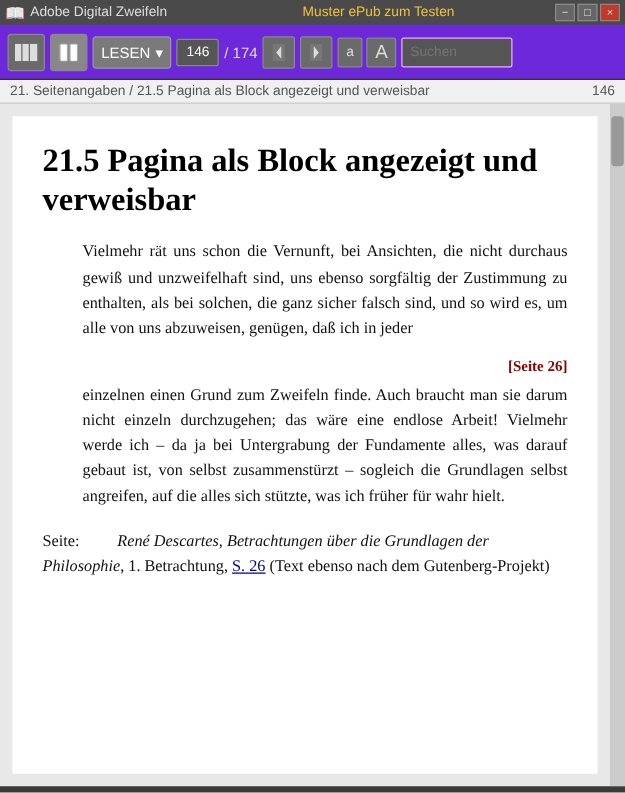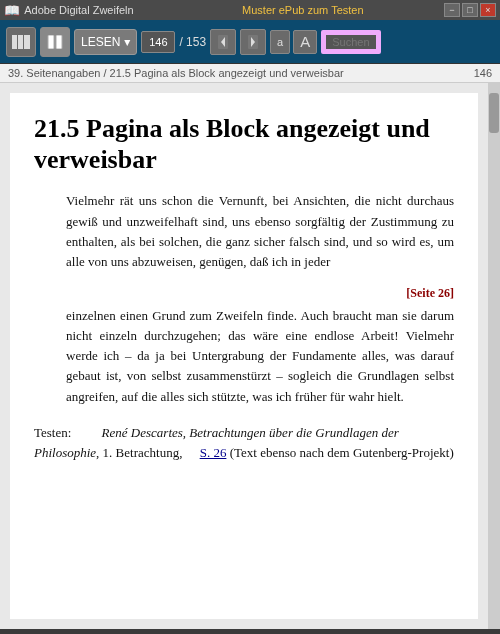--- a/index.html
+++ b/index.html
@@ -22,21 +22,21 @@
     .win-btn {
       width: 16px; height: 14px;
       background: #666;
       border: 1px solid #888;
       display: flex; align-items: center; justify-content: center;
       font-size: 9px; color: #ddd; cursor: pointer;
     }
 
     
     #toolbar {
-      background: #0c4a6e;
+      background: #6d28d9;
       height: 44px;
       display: flex;
       align-items: center;
       padding: 12px 6px;
       gap: 4px;
       border-bottom: 1px solid #333;
     }
     .toolbar-icon-btn {
       background: #6a6a6a;
       border: 1px solid #888;
@@ -75,24 +75,24 @@
       cursor: pointer; color: #ddd; font-size: 10px;
     }
     #font-btns { display: flex; gap: 3px; align-items: center; }
     .font-btn {
       background: #6a6a6a; border: 1px solid #888;
       border-radius: 2px; height: 24px; padding: 0 6px;
       color: #ddd; cursor: pointer; font-size: 11px;
       display: flex; align-items: center;
     }
     #search-box {
-      background: #555; border: 5px solid #f0abfc;
+      background: #555; border: 1px solid #f0abfc;
       border-radius: 2px; height: 24px;
       color: #ccc; padding: 0 6px; font-size: 11px;
-      width: 60px;
+      width: 89px;
     }
 
     
     #breadcrumb {
       background: #f0f0f0;
       border-bottom: 1px solid #ccc;
       padding: 3px 8px;
       font-size: 11px;
       display: flex;
       align-items: center;
@@ -153,21 +153,21 @@
       display: block;
       margin: 4px 0;
     }
     .source-text {
       font-size: 13px;
       color: #111;
       font-family: Georgia, serif;
       line-height: 1.55;
       margin-top: 16px;
     }
-    .source-text a { color: #00008b; text-decoration: underline; margin-left: 14px; }
+    .source-text a { color: #00008b; text-decoration: underline; }
     em { font-style: italic; margin-left: 27px; }
   </style>
 </head>
 <body>
 
 <div id="titlebar">
   <div id="titlebar-left">
     <span style="font-size:13px;">📖</span>
     <span>Adobe Digital Zweifeln</span>
   </div>
@@ -192,21 +192,21 @@
       <rect x="1" y="0" width="6" height="14" rx="1" fill="#fff" stroke="#aaa"></rect>
       <rect x="9" y="0" width="6" height="14" rx="1" fill="#fff" stroke="#aaa"></rect>
     </svg>
   </div>
   <div id="read-btn">
     <span>LESEN</span>
     <span>▾</span>
   </div>
   <div id="page-nav">
     <input id="page-input" type="text" value="146" style="">
-    <span>/ 153</span>
+    <span>/ 174</span>
   </div>
   <div class="nav-btn">
     <svg width="10" height="14" viewBox="0 0 10 14" fill="none">
       <rect x="0" y="0" width="10" height="14" rx="1" fill="#777"></rect>
       <polygon points="7,2 3,7 7,12" fill="#ddd"></polygon>
     </svg>
   </div>
   <div class="nav-btn">
     <svg width="10" height="14" viewBox="0 0 10 14" fill="none">
       <rect x="0" y="0" width="10" height="14" rx="1" fill="#777"></rect>
@@ -219,31 +219,31 @@
     </div>
     <div class="font-btn" style="font-size:15px;">
       <span>A</span>
     </div>
   </div>
   <input id="search-box" type="text" class="search-box" placeholder="Suchen" style="">
 </div>
 
 <div id="breadcrumb">
   <div>
-    <a href="#">39. Seitenangaben</a><span> / </span><span>21.5 Pagina als Block angezeigt und verweisbar</span>
+    <a href="#">21. Seitenangaben</a><span> / </span><span>21.5 Pagina als Block angezeigt und verweisbar</span>
   </div>
   <span id="page-num-right">146</span>
 </div>
 
 <div id="content-wrap">
   <div id="content">
     <h1 class="chapter-title">21.5 Pagina als Block angezeigt und verweisbar</h1>
     <p class="body-text">Vielmehr rät uns schon die Vernunft, bei Ansichten, die nicht durchaus gewiß und unzweifelhaft sind, uns ebenso sorgfältig der Zustimmung zu enthalten, als bei solchen, die ganz sicher falsch sind, und so wird es, um alle von uns abzuweisen, genügen, daß ich in jeder</p>
     <span class="page-link">[Seite 26]</span>
     <p class="body-text">einzelnen einen Grund zum Zweifeln finde. Auch braucht man sie darum nicht einzeln durchzugehen; das wäre eine endlose Arbeit! Vielmehr werde ich – da ja bei Untergrabung der Fundamente alles, was darauf gebaut ist, von selbst zusammenstürzt – sogleich die Grundlagen selbst angreifen, auf die alles sich stützte, was ich früher für wahr hielt.</p>
     <p class="source-text">
-      <span>Testen: </span><em>René Descartes, Betrachtungen über die Grundlagen der Philosophie</em><span>, 1. Betrachtung, </span><a href="#">S. 26</a><span> (Text ebenso nach dem Gutenberg-Projekt)</span>
+      <span>Seite: </span><em>René Descartes, Betrachtungen über die Grundlagen der Philosophie</em><span>, 1. Betrachtung, </span><a href="#">S. 26</a><span> (Text ebenso nach dem Gutenberg-Projekt)</span>
     </p>
   </div>
   <div id="scrollbar">
     <div id="scrollbar-thumb"></div>
   </div>
 </div>
 
 </body></html>

